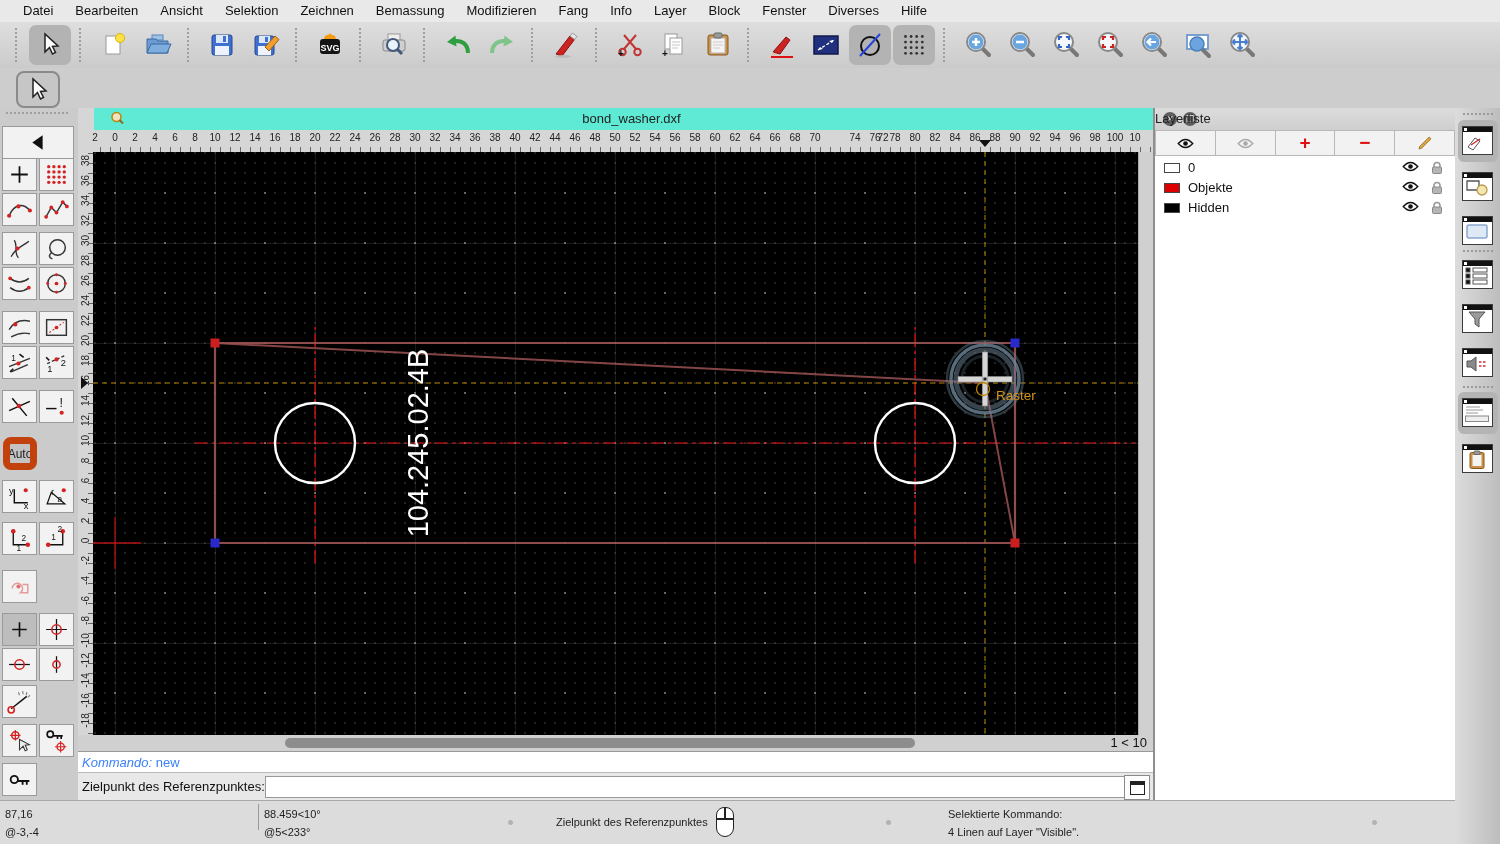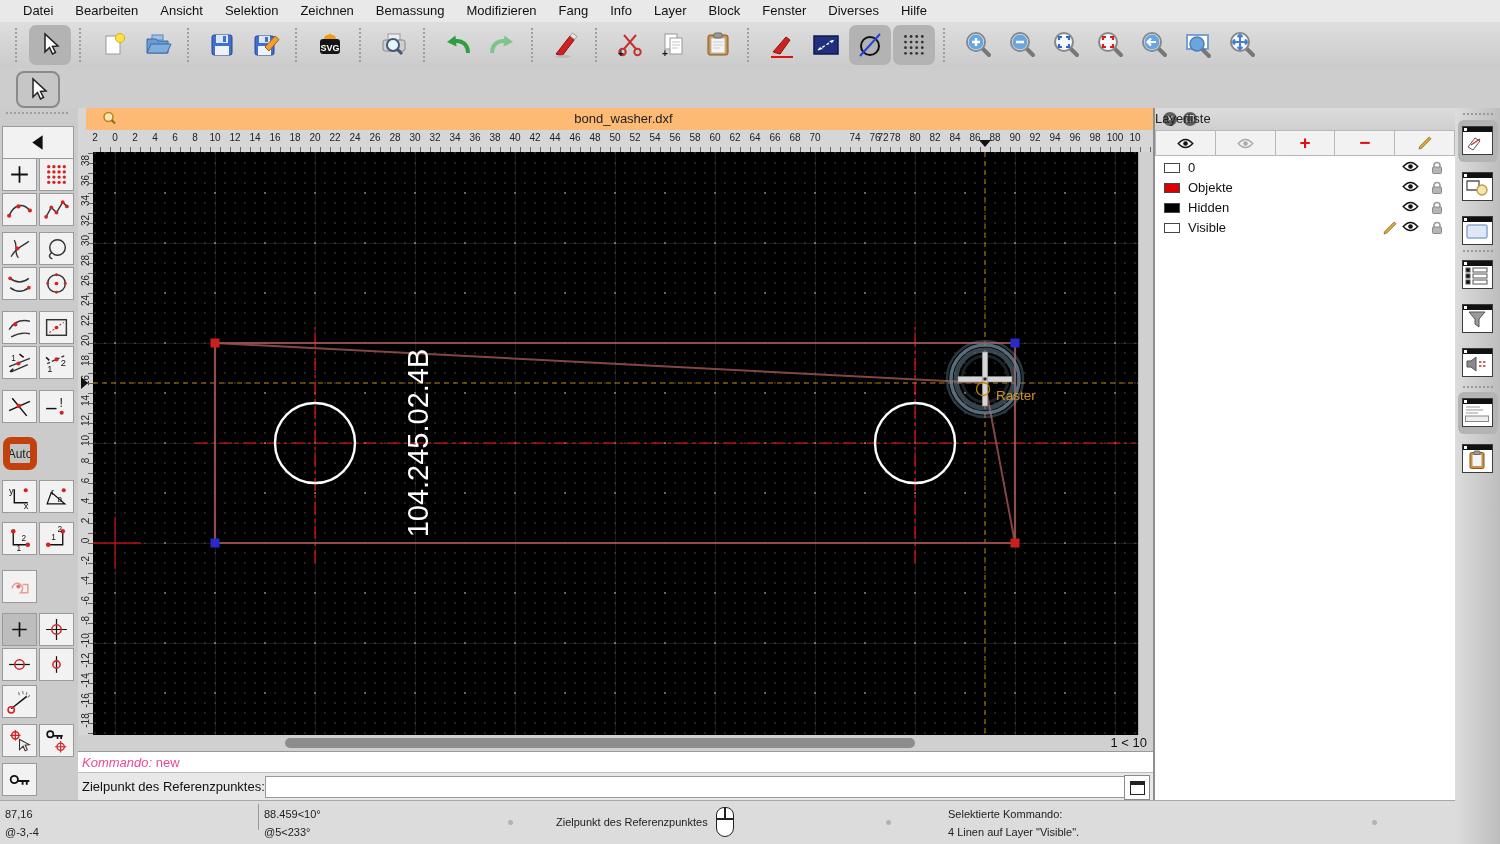--- a/index.html
+++ b/index.html
@@ -27,21 +27,21 @@
   .prow{position:absolute;left:0;width:78px;height:33px;}
   .pbtn{position:absolute;top:0;width:35px;height:33px;background:#f2f2f2;border:1px solid #9a9a9a;
         box-sizing:border-box;display:flex;align-items:center;justify-content:center;overflow:hidden;}
   .pbtn.c0{left:2px}.pbtn.c1{left:39px}
   .pbtn.wide{left:2px;width:72px;}
   .pbtn.sel{background:#bdbdbd;}
   .pbtn.autob{left:3px;width:34px;border-radius:8px;background:#c3c3c3;border:7px solid #c2410c;
         font-size:12px;color:#222;}
   
   #workarea{position:absolute;left:78px;top:108px;width:1075px;height:692px;background:#d6d6d6;}
-  #tabbar{position:absolute;left:8px;top:0;width:1075px;height:22px;background:#fdba74;
+  #tabbar{position:absolute;left:16px;top:0;width:1075px;height:22px;background:#5eead4;
           border-bottom:1px solid #b5b5b5;}
   #tabtitle{position:absolute;left:0;right:0;top:0;text-align:center;font-size:13px;color:#222;line-height:22px;}
   #appicon{position:absolute;left:16px;top:3px;}
   #hruler{position:absolute;left:0;top:22px;width:1075px;height:22px;background:#d6d6d6;border-bottom:1px solid #9a9a9a;}
   #hruler::after{content:"";position:absolute;left:15px;right:0;bottom:0;height:5px;
      background-image:repeating-linear-gradient(90deg,#666 0 1px,transparent 1px 10px);background-position:7px 0;}
   .hlab{position:absolute;top:2px;width:24px;text-align:center;font-size:10px;color:#222;}
   #hmarker{position:absolute;bottom:-1px;width:0;height:0;border:6px solid transparent;border-top:7px solid #111;}
   #vruler{position:absolute;left:0;top:44px;width:15px;height:583px;background:#d6d6d6;border-right:1px solid #9a9a9a;}
   #vruler::after{content:"";position:absolute;top:0;bottom:0;right:0;width:5px;
@@ -54,21 +54,21 @@
        radial-gradient(circle,rgba(255,255,255,.13) .8px,transparent 1px),
        linear-gradient(rgba(255,255,255,.10) 1px,transparent 1px),
        linear-gradient(90deg,rgba(255,255,255,.10) 1px,transparent 1px);
      background-size:50px 50px,10px 10px,100px 100px,100px 100px;
      background-position:-3px 16px,-3px -4px,0 91px,22px 0;}
   #vscroll{position:absolute;left:1060px;top:44px;width:15px;height:583px;background:#d0d0d0;border-left:1px solid #b0b0b0;}
   #hscrollrow{position:absolute;left:0;top:627px;width:1075px;height:16px;background:#d0d0d0;}
   #hthumb{position:absolute;left:207px;top:3px;width:630px;height:10px;border-radius:5px;background:#8d8d8d;}
   #zoomstat{position:absolute;right:6px;top:0;font-size:13px;color:#111;line-height:16px;}
   #cmdhist{position:absolute;left:0;top:643px;width:1075px;height:21px;background:#fff;border-top:1px solid #999;
-           font-size:13px;line-height:21px;padding-left:4px;box-sizing:border-box;color:#ec4899;}
+           font-size:13px;line-height:21px;padding-left:4px;box-sizing:border-box;color:#3b82f6;}
   #cmdhist .klabel{font-style:italic;}
   #promptrow{position:absolute;left:0;top:664px;width:1075px;height:28px;background:#e8e8e8;border-top:1px solid #bbb;}
   #promptlabel{position:absolute;left:4px;top:0;font-size:13px;color:#111;line-height:28px;}
   #promptinput{position:absolute;left:187px;top:3px;width:852px;height:20px;border:1px solid #999;
                background:#fff;font-size:12px;padding:0 3px;}
   #promptbtn{position:absolute;left:1046px;top:2px;width:24px;height:23px;background:#fdfdfd;border:1px solid #8a8a8a;
              display:flex;align-items:center;justify-content:center;}
   .winglyph{width:13px;height:9px;border:1.5px solid #222;border-top:4px solid #222;display:inline-block;}
   
   #layerpanel{position:absolute;left:1153px;top:108px;width:302px;height:692px;background:#fff;
@@ -938,41 +938,20 @@
               <circle cx="10" cy="6" r="2.7" fill="#111"></circle>
             </svg>
           </span>
           <span class="llock">
             <svg width="12" height="14" viewBox="0 0 12 14">
               <path d="M3 6 V4.5 a3 3 0 0 1 6 0 V6" fill="none" stroke="#9a9a9a" stroke-width="1.6"></path>
               <rect x="1.5" y="6" width="9" height="6.5" rx="1" fill="#b5b5b5" stroke="#8a8a8a"></rect>
             </svg>
           </span>
         </div>
-        <div class="lrow">
-          <span class="lswatch" style="background:#ffffff"></span>
-          <span class="lname">Visible</span>
-          <span class="lpencil">
-            <svg width="14" height="14" viewBox="0 0 14 14">
-              <path d="M1 13 L3.5 12.3 L13 2.8 L11.2 1 L1.7 10.5 z" fill="#e0a73c" stroke="#8a6a20" stroke-width="0.8"></path>
-            </svg>
-          </span>
-          <span class="leye">
-            <svg width="17" height="11" viewBox="0 0 20 12">
-              <path d="M1.5 6 Q10 -3.5 18.5 6 Q10 15.5 1.5 6Z" fill="none" stroke="#111" stroke-width="1.7"></path>
-              <circle cx="10" cy="6" r="2.7" fill="#111"></circle>
-            </svg>
-          </span>
-          <span class="llock">
-            <svg width="12" height="14" viewBox="0 0 12 14">
-              <path d="M3 6 V4.5 a3 3 0 0 1 6 0 V6" fill="none" stroke="#9a9a9a" stroke-width="1.6"></path>
-              <rect x="1.5" y="6" width="9" height="6.5" rx="1" fill="#b5b5b5" stroke="#8a8a8a"></rect>
-            </svg>
-          </span>
-        </div>
       </div>
   </div>
 
   <div id="righttools">
       <div class="rt-handle" style="top:5px"></div>
       <div class="rt-handle" style="top:142px;border-top-style:dotted"></div>
       <div class="rt-handle" style="top:278px;border-top-style:dotted"></div>
       <div class="rtsel" style="top:12px"></div>
       <div class="wicon" style="top: 18px;"><span class="bar"></span><span class="dot"></span><span><svg width="28" height="20" viewBox="0 0 28 20">
             <path d="M5 15 l7-9 5 3 -7 9z" fill="#fff" stroke="#555"></path>

